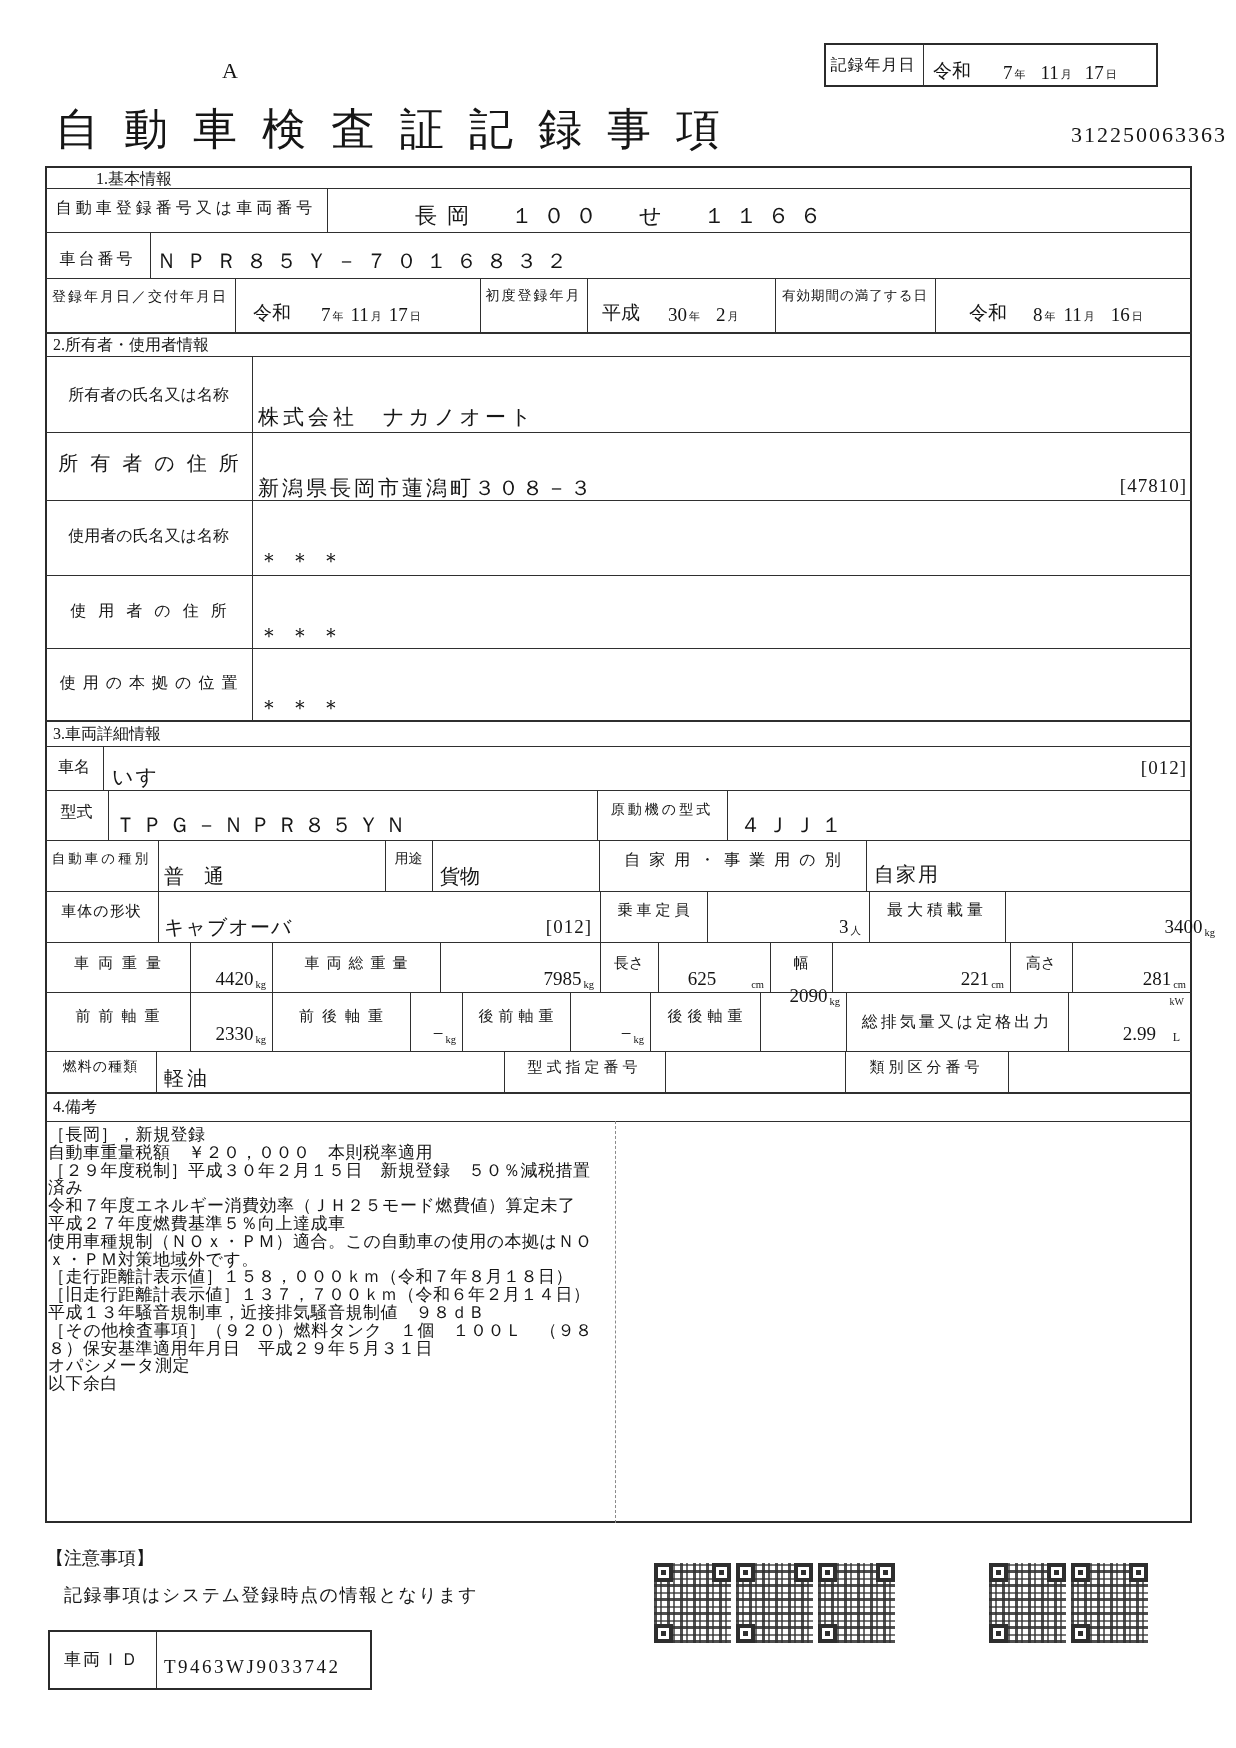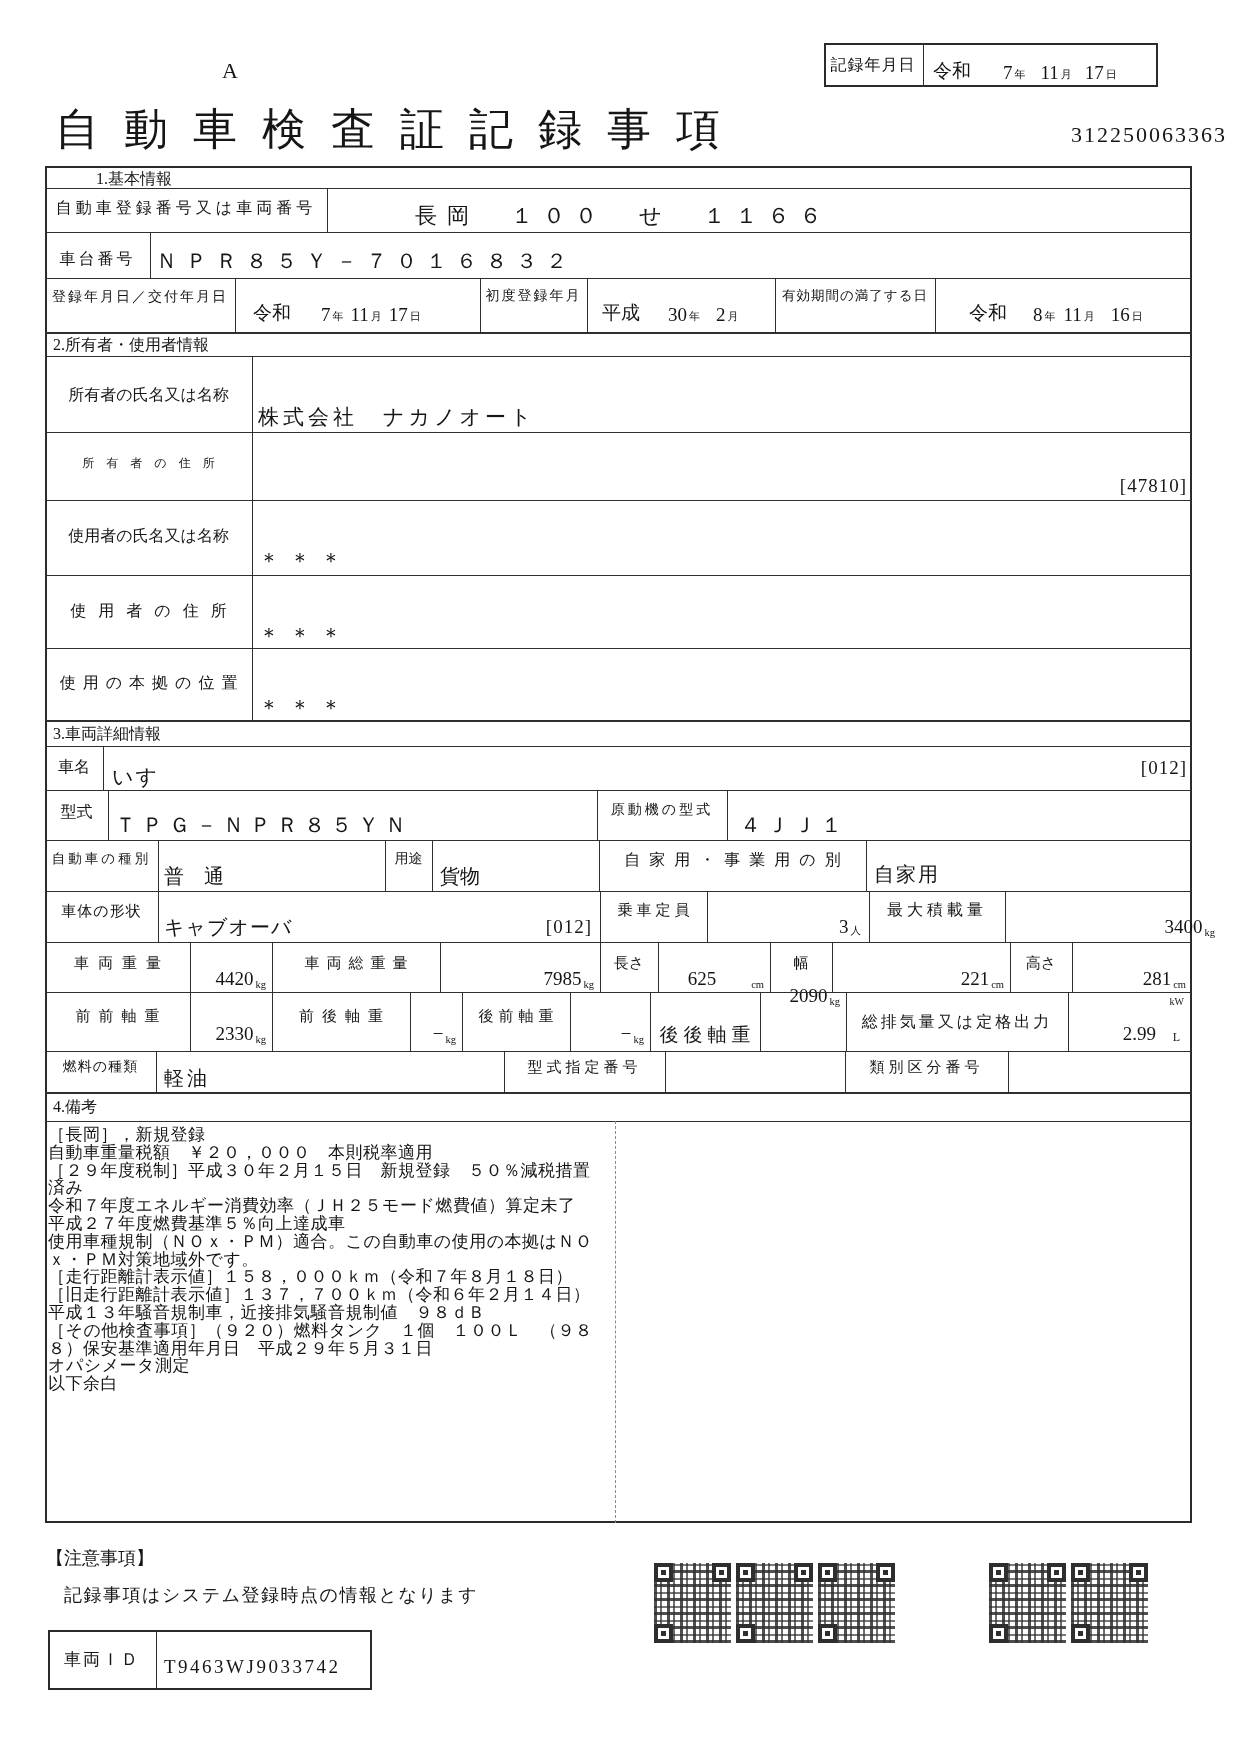--- a/index.html
+++ b/index.html
@@ -83,21 +83,22 @@
       <span class="dunit">年</span>
     <span class="dnum" style="margin-left:8px;">11</span>
       <span class="dunit">月</span>
     <span class="dnum" style="margin-left:16px;">16</span>
       <span class="dunit">日</span>
   </div>
 
   <div class="t" style="left:53px;top:335px;font-size:16px;">2.所有者・使用者情報</div>
   <div class="t ctr" style="left:45px;top:378px;width:207px;height:34px;font-size:16px;">所有者の氏名又は名称</div>
   <div class="t" style="left:258px;top:403px;font-size:21px;letter-spacing:4px;">株式会社　ナカノオート</div>
-  <div class="t ctr" style="left:45px;top:450px;width:207px;height:26px;font-size:12px;letter-spacing:12px;text-indent:12px;">所有者の住所</div>
+  <div class="t ctr" style="left:45px;top:450px;width:207px;height:26px;font-size:20px;letter-spacing:12px;text-indent:12px;">所有者の住所</div>
+  <div class="t" style="left:258px;top:474px;font-size:21px;letter-spacing:3px;">新潟県長岡市蓮潟町３０８－３</div>
   <div class="t rt" style="left:1055px;top:475px;width:132px;font-size:19px;letter-spacing:1px;">[47810]</div>
   <div class="t ctr" style="left:45px;top:521px;width:207px;height:30px;font-size:16px;">使用者の氏名又は名称</div>
   <div class="t" style="left:258px;top:546px;font-size:22px;letter-spacing:9px;">＊＊＊</div>
   <div class="t ctr" style="left:45px;top:598px;width:207px;height:26px;font-size:16px;letter-spacing:12px;text-indent:12px;">使用者の住所</div>
   <div class="t" style="left:258px;top:621px;font-size:22px;letter-spacing:9px;">＊＊＊</div>
   <div class="t ctr" style="left:45px;top:670px;width:207px;height:26px;font-size:16px;letter-spacing:7px;text-indent:7px;">使用の本拠の位置</div>
   <div class="t" style="left:258px;top:693px;font-size:22px;letter-spacing:9px;">＊＊＊</div>
 
   <div class="t" style="left:53px;top:724px;font-size:16px;">3.車両詳細情報</div>
   <div class="t ctr" style="left:45px;top:755px;width:58px;height:24px;font-size:16px;">車名</div>
@@ -163,21 +164,21 @@
   <div class="t ctr" style="left:272px;top:1005px;width:138px;height:22px;font-size:15px;letter-spacing:8px;text-indent:8px;">前後軸重</div>
   <div class="valcell" style="left:410px;top:1019px;width:52px;height:26px;">
     <span class="vnum">−</span>
       <span class="vunit">kg</span>
   </div>
   <div class="t ctr" style="left:462px;top:1005px;width:108px;height:22px;font-size:15px;letter-spacing:5px;text-indent:5px;">後前軸重</div>
   <div class="valcell" style="left:570px;top:1019px;width:80px;height:26px;">
     <span class="vnum">−</span>
       <span class="vunit">kg</span>
   </div>
-  <div class="t ctr" style="left:650px;top:1005px;width:110px;height:22px;font-size:19px;letter-spacing:5px;text-indent:5px;margin-top:19px;">後後軸重</div>
+  <div class="t ctr" style="left:650px;top:1005px;width:110px;height:22px;font-size:15px;letter-spacing:5px;text-indent:5px;">後後軸重</div>
   <div class="valcell" style="left:760px;top:981px;width:86px;height:26px;">
     <span class="vnum">2090</span>
       <span class="vunit">kg</span>
   </div>
   <div class="t ctr" style="left:846px;top:1010px;width:222px;height:24px;font-size:16px;letter-spacing:3px;">総排気量又は定格出力</div>
   <div style="position:absolute;left:1068px;top:992px;width:124px;height:59px;">
     <span class="t" style="right:36px;bottom:6px;left:auto;font-size:19px;position:absolute;">2.99</span>
     <span class="t" style="right:8px;top:4px;left:auto;font-size:10px;position:absolute;">kW</span>
     <span class="t" style="right:12px;bottom:6px;left:auto;font-size:12px;position:absolute;">L</span>
   </div>

